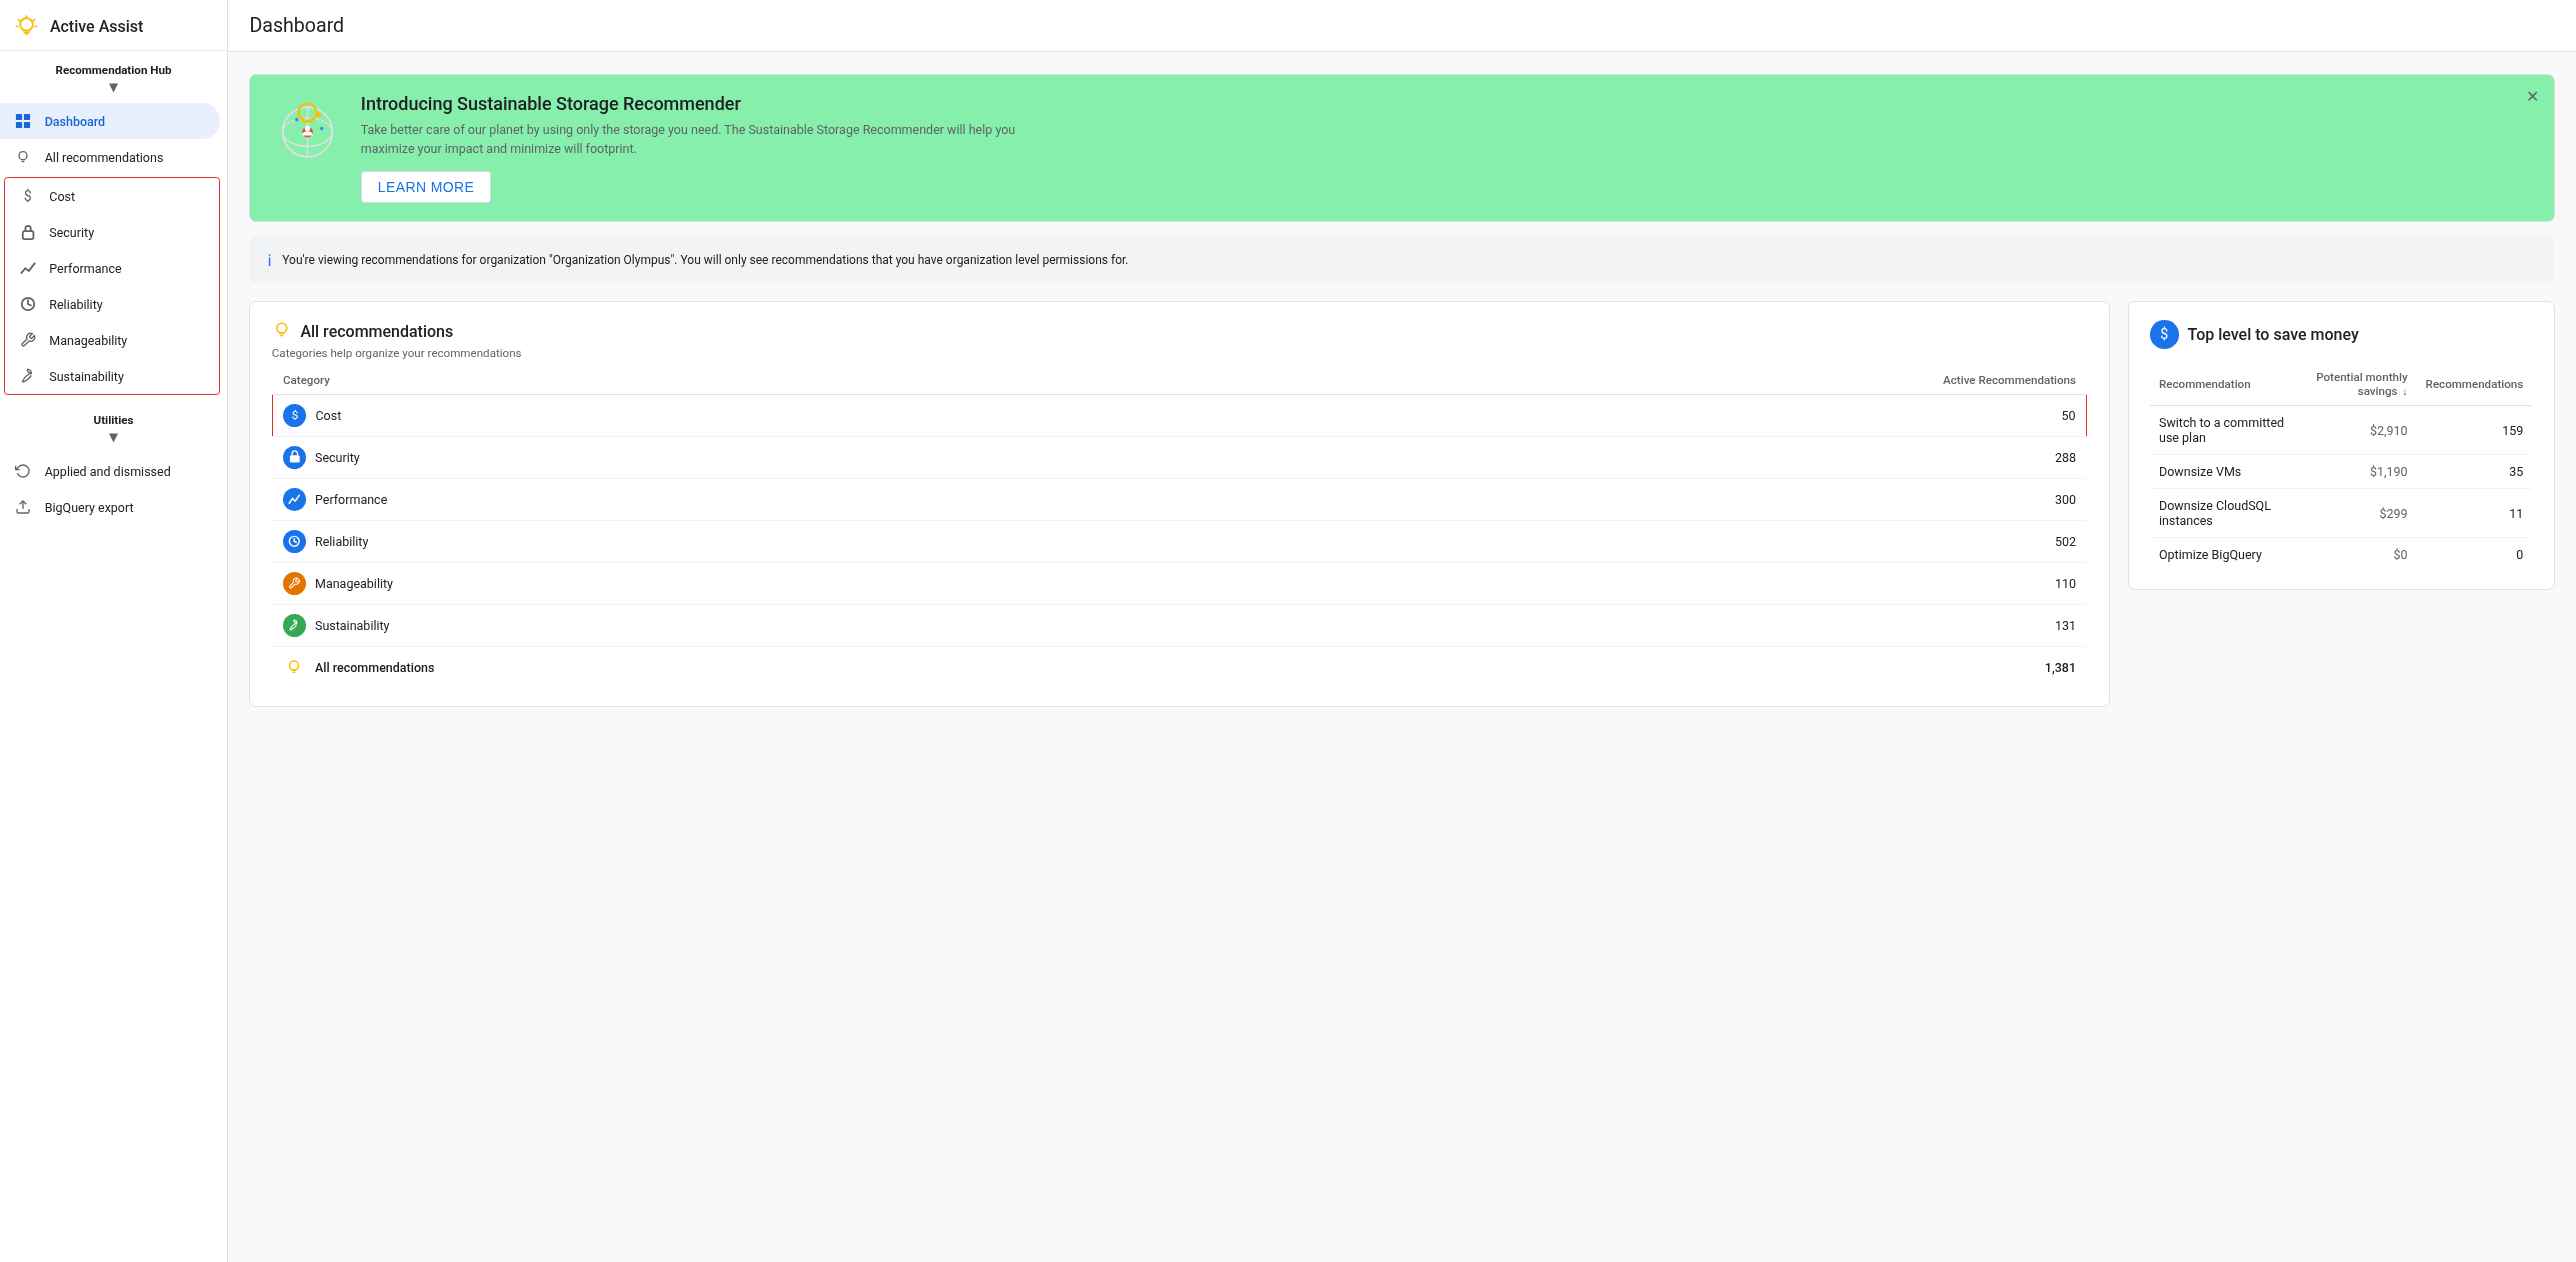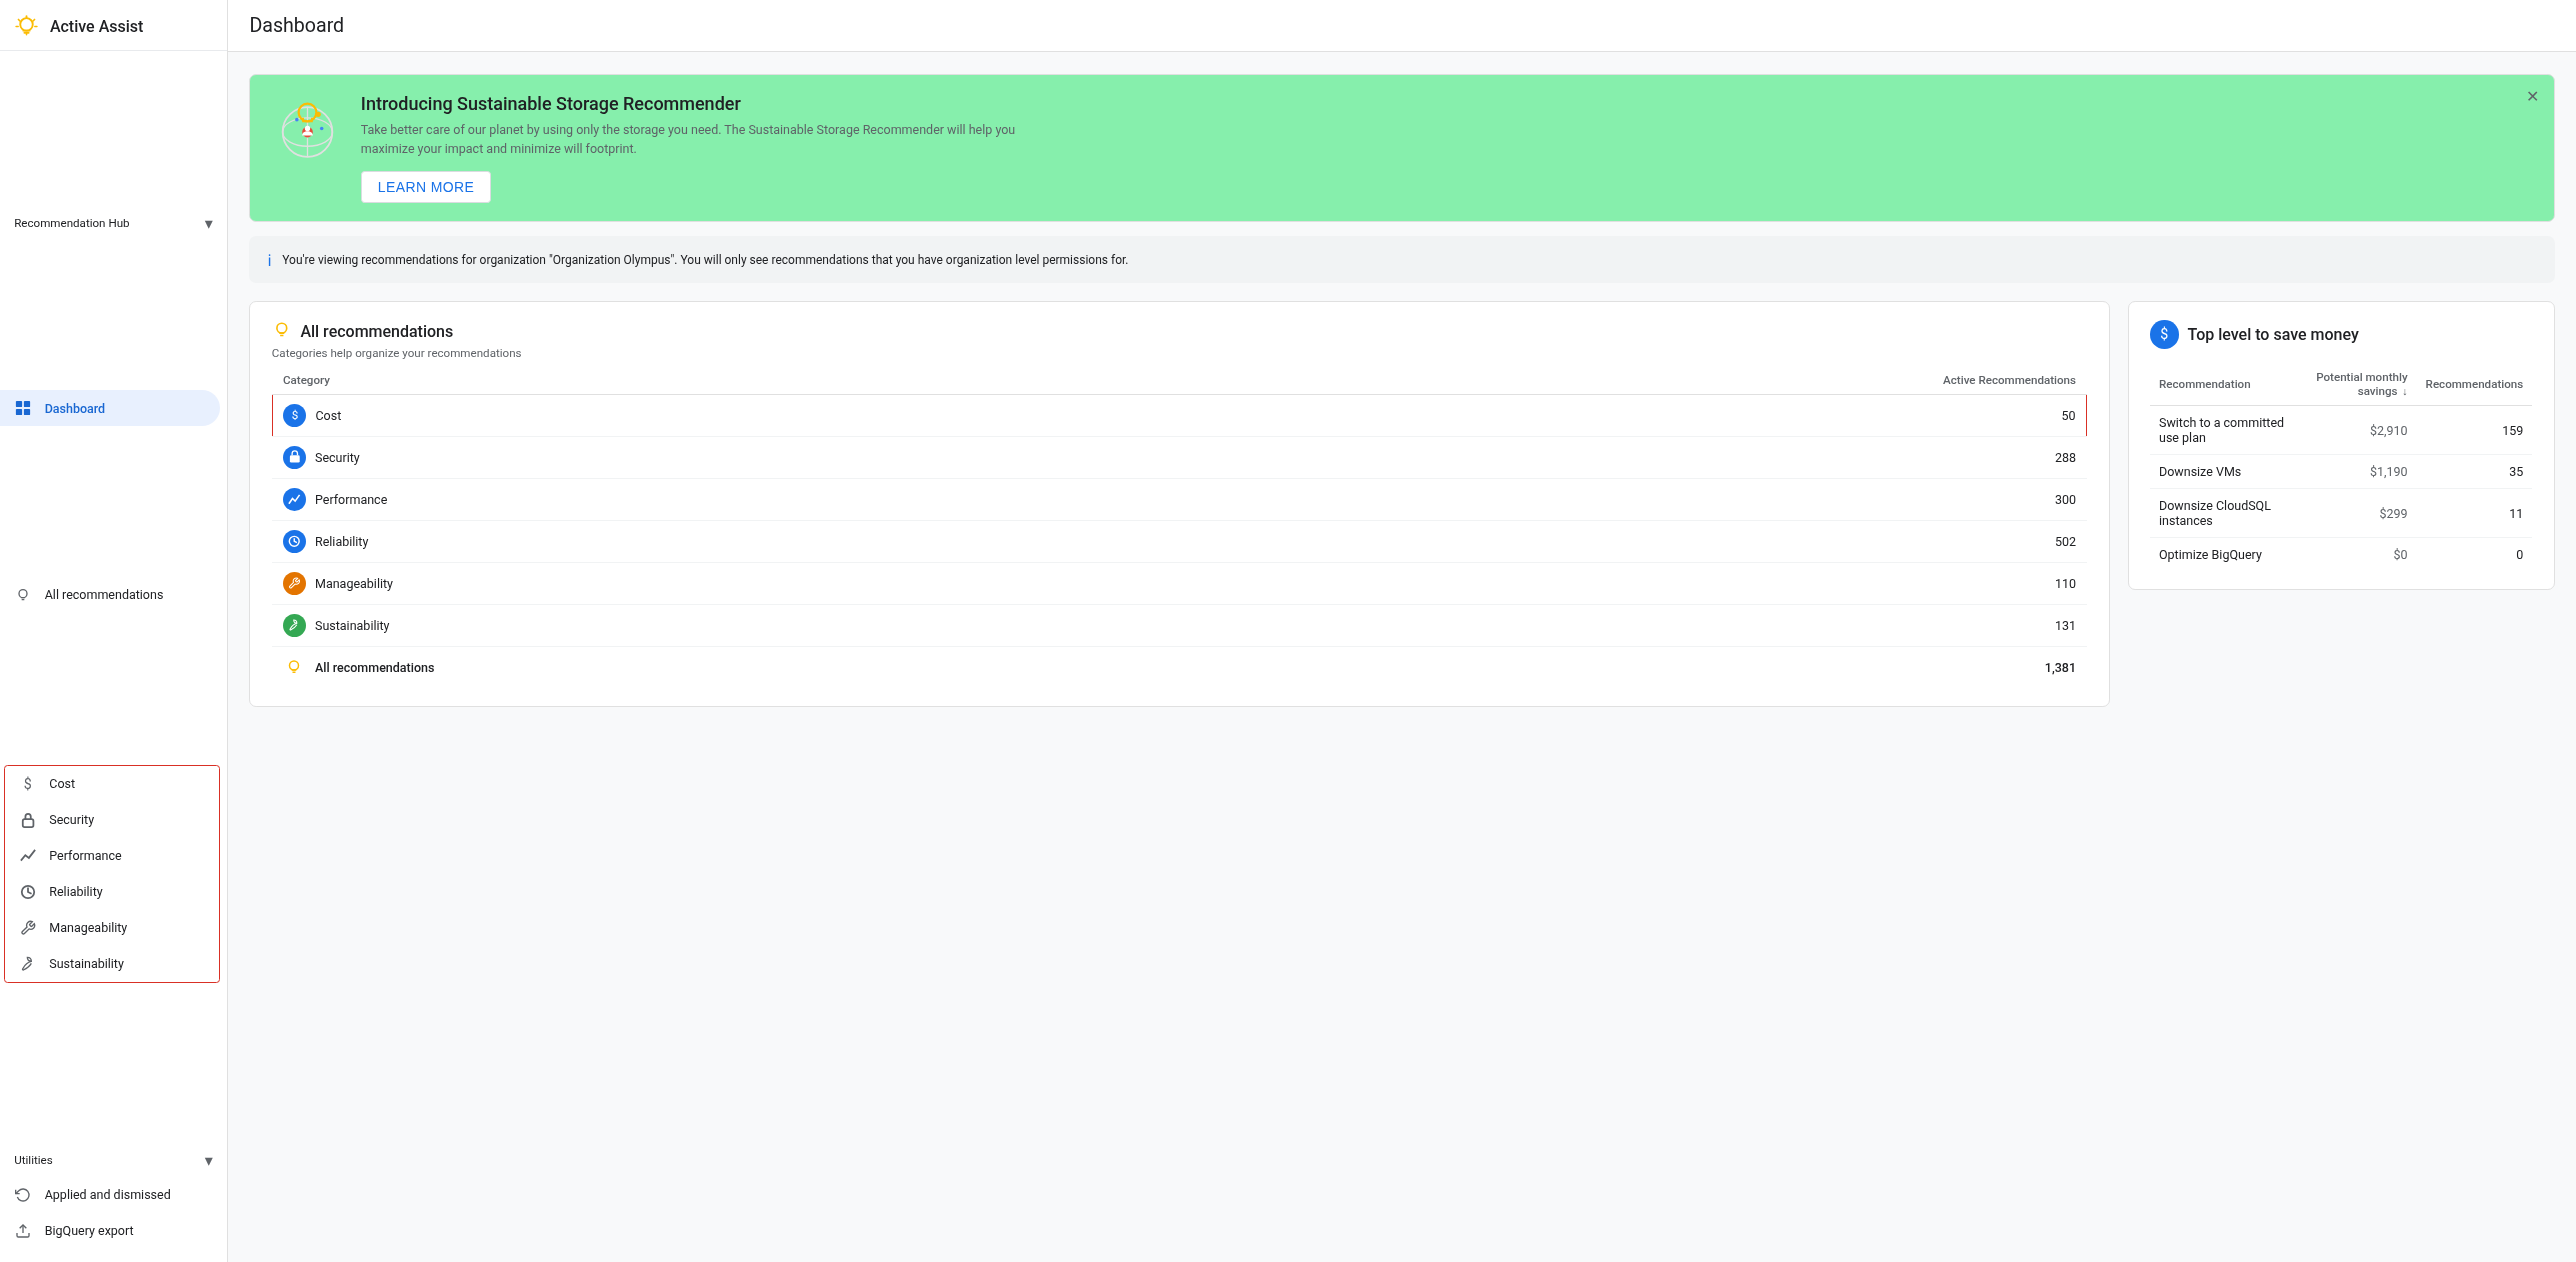--- a/index.html
+++ b/index.html
@@ -8,43 +8,43 @@
     
     #sidebar {
       width: 228px;
       min-width: 228px;
       background: #fff;
       border-right: 0.9px solid #e0e0e0;
       display: flex;
       flex-direction: column;
       overflow-y: auto;
       padding-bottom: 13px;
-      justify-content: space-between;
     }
     .sidebar-header {
       display: flex;
       align-items: center;
       gap: 10.7px;
       padding: 14.2px 14.2px 10.7px 14.2px;
       border-bottom: 0.9px solid #e8eaed;
     }
     .sidebar-header-title {
       font-size: 16px;
       font-weight: 500;
       color: #202124;
     }
     .sidebar-section-header {
       display: flex;
       align-items: center;
       justify-content: space-between;
       padding: 12.5px 14.2px 7.1px 14.2px;
       font-size: 11.6px;
-      font-weight: 400;
+      font-weight: 700;
       color: #202124;
       cursor: pointer;
+      flex-direction: column;
     }
     .sidebar-section-header .chevron {
       font-size: 16px;
       color: #5f6368;
     }
     .sidebar-nav-item {
       display: flex;
       align-items: center;
       gap: 12.5px;
       padding: 9px 14.2px;

